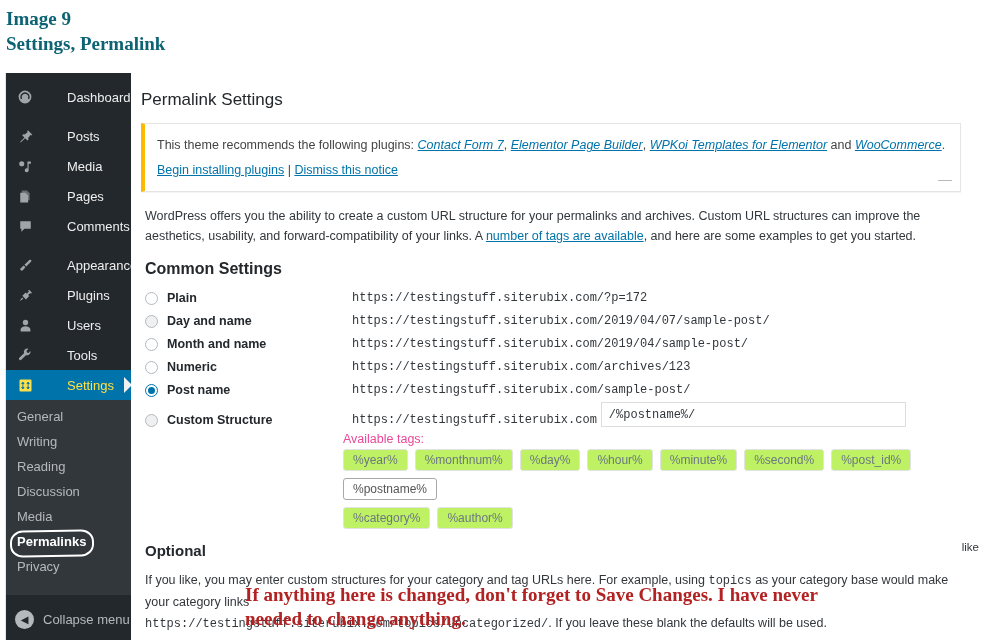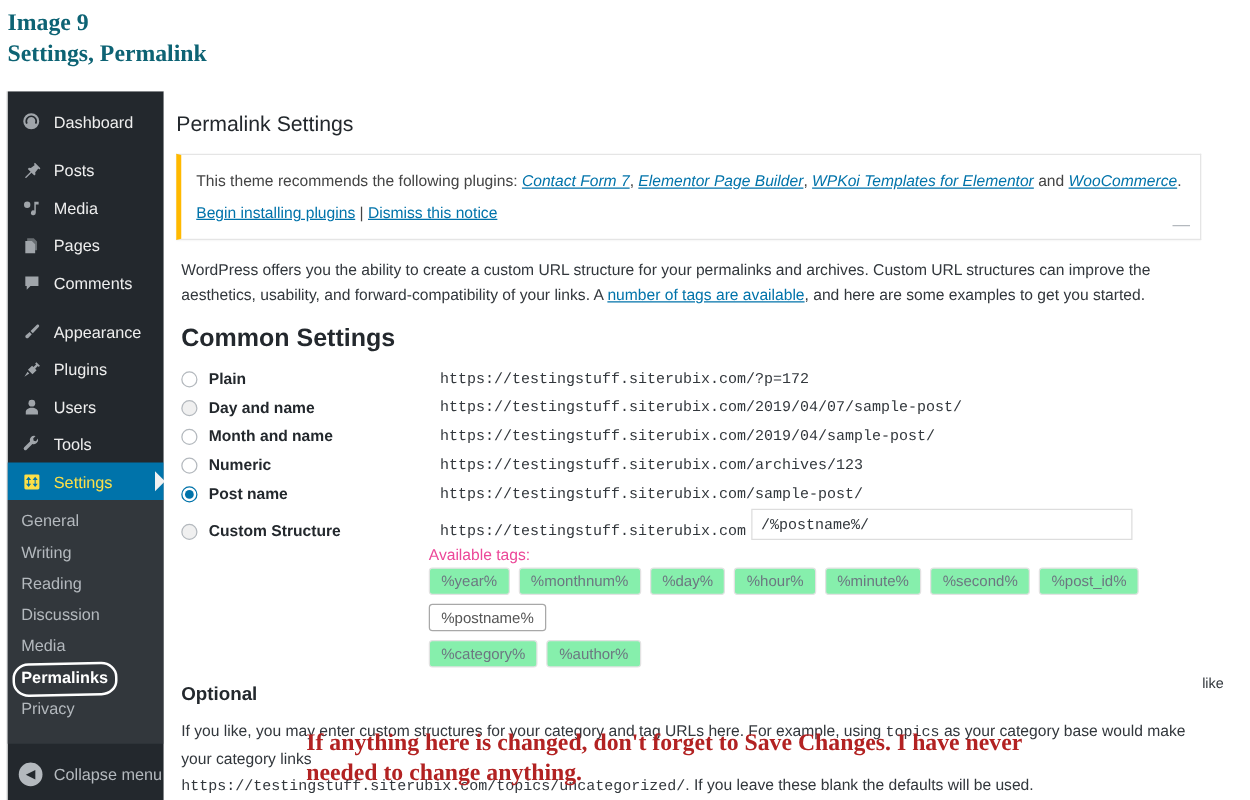--- a/index.html
+++ b/index.html
@@ -24,21 +24,21 @@
     border-left:1px solid #e5e5e5;
   }
 
   
   .sidebar{
     position:absolute;left:0;top:0;width:125px;height:567px;
     background:#23282d;color:#eee;font-size:13px;
   }
   .menu-item{
     position:relative;display:flex;align-items:center;height:30px;
-    padding-left:9px;color:#eee;
+    padding-left:9px;color:#eee;gap:24px;
   }
   .menu-item.top{margin-top:9px;}
   .menu-item .ic{
     width:20px;height:20px;margin-right:8px;flex:none;
     display:flex;align-items:center;justify-content:center;
     color:#a0a5aa;
   }
   .menu-item .lbl{font-size:13px;color:#eee;white-space:nowrap;}
   .menu-item.active{background:#0073aa;}
   .menu-item.active .ic,.menu-item.active .lbl{color:#fde047;}
@@ -93,21 +93,21 @@
   .notice .dismiss{
     position:absolute;right:8px;bottom:10px;width:14px;height:1px;
     background:#b4b9be;
   }
   p.desc{
     font-size:12.5px;color:#32373c;line-height:20px;margin:14px 0 0 4px;
     max-width:835px;
   }
   p.desc a{color:#0073aa;}
   h2.sect{
-    font-size:20px;font-weight:bold;color:#23282d;margin:14px 0 4px 4px;
+    font-size:16px;font-weight:bold;color:#23282d;margin:14px 0 4px 4px;
   }
 
   
   .opt{display:flex;align-items:flex-end;height:23px;margin-left:4px;}
   .radio{
     width:13px;height:13px;border:1px solid #b4b9be;border-radius:50%;
     background:#fff;margin-right:9px;flex:none;position:relative;
     box-sizing:border-box;
   }
   .radio.soft{background:#f0f0f0;}
@@ -130,21 +130,21 @@
     box-sizing:border-box;padding:0 7px;
     font-family:"Liberation Mono", monospace;font-size:12px;color:#32373c;
     line-height:25px;
   }
 
   
   .tags-wrap{margin:5px 0 0 202px;}
   .tags-label{font-size:12.5px;color:#ec4899;margin-bottom:3px;}
   .tags-row{display:flex;flex-wrap:wrap;gap:7px;max-width:600px;}
   .tag{
-    border:1px solid #e2e2e2;background:#86efac;border-radius:3px;
+    border:1px solid #e2e2e2;background:#bef264;border-radius:3px;
     padding:3px 9px;font-size:12px;color:#6c7781;white-space:nowrap;
   }
   .tag.used{border-color:#a8a8a8;color:#555;background:#fff;}
 
   
   h2.optional{
     font-size:15px;font-weight:bold;color:#23282d;margin:13px 0 0 4px;
   }
   .stray-like{
     position:absolute;right:12px;top:468px;font-size:11.5px;color:#32373c;

